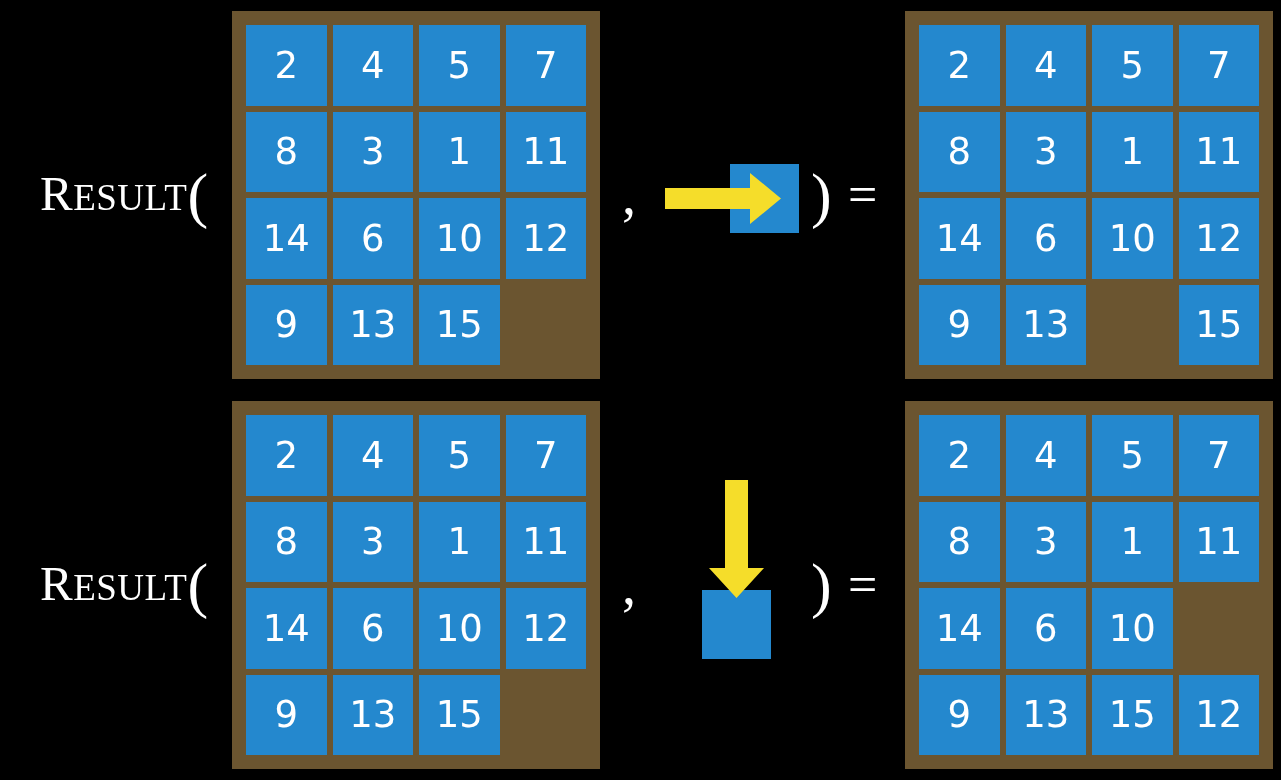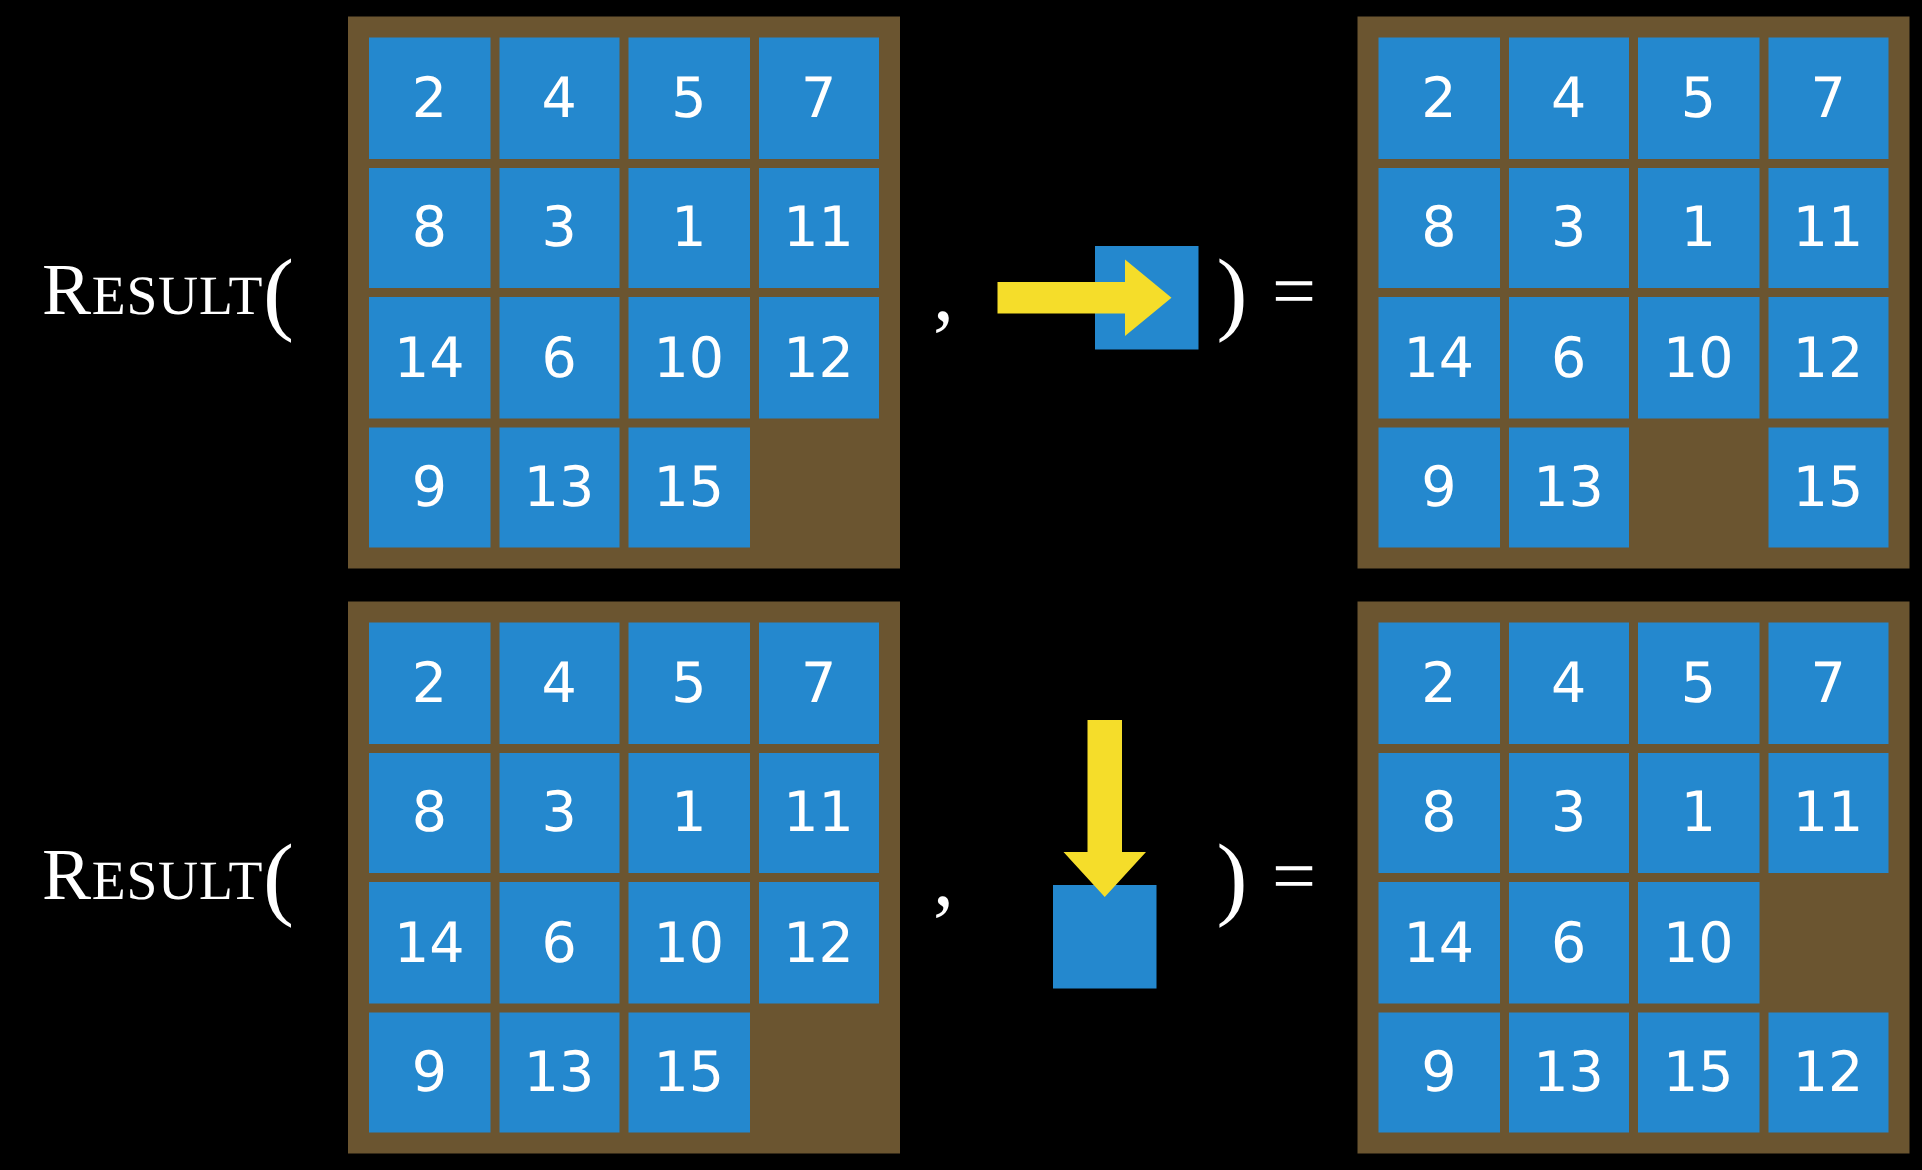--- a/index.html
+++ b/index.html
@@ -26,21 +26,21 @@
     left: 0;
     width: 1281px;
     height: 390px;
   }
   .eq-row.row-top  { top: 0; }
   .eq-row.row-bot  { top: 390px; }
 
   
   .result-label {
     position: absolute;
-    left: 28px;
+    left: 40px;
     top: 50%;
     transform: translateY(-50%);
     color: #ffffff;
     font-family: "Liberation Serif", "DejaVu Serif", serif;
     font-size: 49px;
     line-height: 1;
     white-space: nowrap;
     letter-spacing: 0.5px;
   }
   .result-label .cap   { font-size: 49px; }

